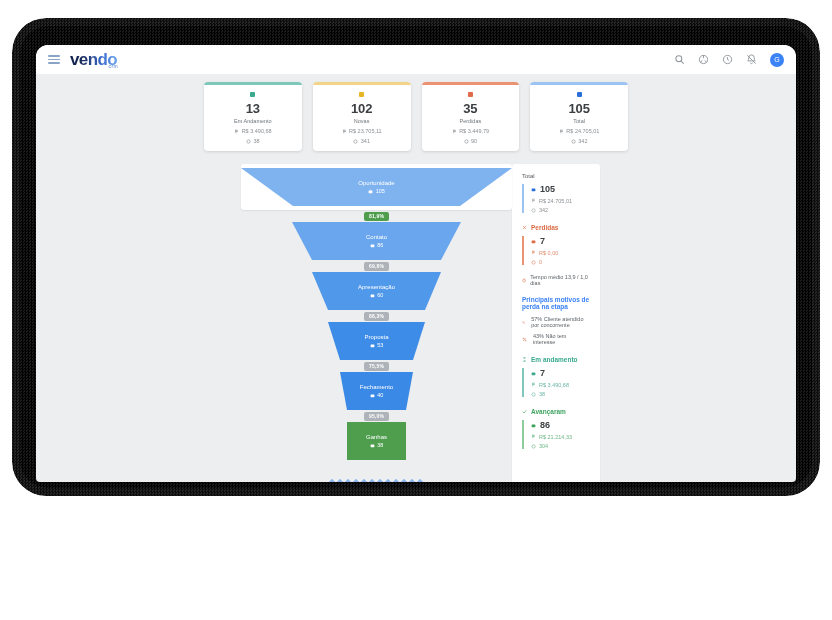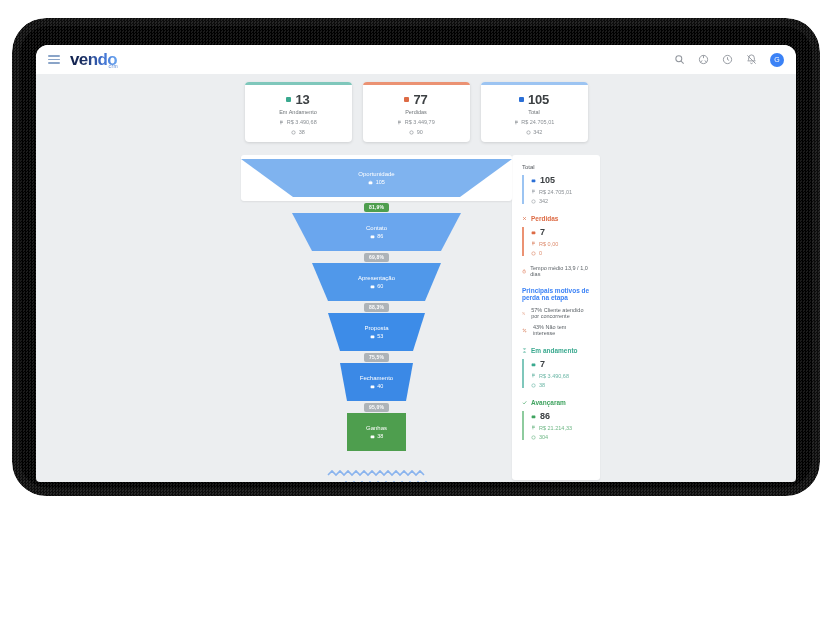--- a/index.html
+++ b/index.html
@@ -61,21 +61,21 @@
   
   .content { padding:8px 0 0 0; height:408px; overflow:hidden; position:relative; }
 
   
   .kpi-row { display:flex; gap:11px; padding:0 168px; justify-content:center; }
   .kpi {
     width:107px; background:#fff; border-radius:4px; overflow:hidden;
     box-shadow:0 1px 3px rgba(0,0,0,.13); text-align:center; padding-bottom:7px;
   }
   .kpi-bar { height:3px; }
-  .kpi-head { display:flex; align-items:center; justify-content:center; gap:4px; margin-top:7px; }
+  .kpi-head { display:flex; align-items:center; justify-content:center; gap:4px; margin-top:7px;flex-direction:column; }
   .kpi-dot { width:5px; height:5px; border-radius:1px; }
   .kpi-val { font-size:13px; font-weight:bold; color:#3c4043; letter-spacing:-.2px; }
   .kpi-label { font-size:5.5px; color:#707579; margin-top:2px; }
   .kpi-sub { font-size:5.5px; color:#8a8f94; margin-top:4px; display:flex; align-items:center; justify-content:center; gap:2.5px; }
   .mini { width:5px; height:5px; display:inline-block; }
   .mini svg { width:100%; height:100%; display:block; }
 
   
   .panels { display:flex; gap:0; margin-top:13px; padding:0 196px 0 205px; align-items:flex-start; }
   .funnel-col { width:271px; position:relative; }
@@ -179,26 +179,50 @@
         <div class="kpi-sub">
           <span class="mini">
               <svg viewBox="0 0 24 24" fill="none" stroke="#8a8f94" stroke-width="3">
                 <circle cx="12" cy="12" r="8"></circle>
               </svg>
             </span>
           <span>38</span>
         </div>
       </div>
 
+      <div class="kpi">
+        <div class="kpi-bar" style="background:#f3d58a"></div>
+        <div class="kpi-head">
+          <span class="kpi-dot" style="background:#e8b423"></span>
+          <span class="kpi-val">102</span>
+        </div>
+        <div class="kpi-label">Novas</div>
+        <div class="kpi-sub">
+          <span class="mini">
+              <svg viewBox="0 0 24 24" fill="none" stroke="#8a8f94" stroke-width="3">
+                <path d="M5 6h14M5 12h14M9 3v18"></path>
+              </svg>
+            </span>
+          <span>R$ 23.705,11</span>
+        </div>
+        <div class="kpi-sub">
+          <span class="mini">
+              <svg viewBox="0 0 24 24" fill="none" stroke="#8a8f94" stroke-width="3">
+                <circle cx="12" cy="12" r="8"></circle>
+              </svg>
+            </span>
+          <span>341</span>
+        </div>
+      </div>
 
       <div class="kpi">
         <div class="kpi-bar" style="background:#eb9273"></div>
         <div class="kpi-head">
           <span class="kpi-dot" style="background:#dd6b45"></span>
-          <span class="kpi-val">77</span>
+          <span class="kpi-val">35</span>
         </div>
         <div class="kpi-label">Perdidas</div>
         <div class="kpi-sub">
           <span class="mini">
               <svg viewBox="0 0 24 24" fill="none" stroke="#8a8f94" stroke-width="3">
                 <path d="M5 6h14M5 12h14M9 3v18"></path>
               </svg>
             </span>
           <span>R$ 3.449,79</span>
         </div>

